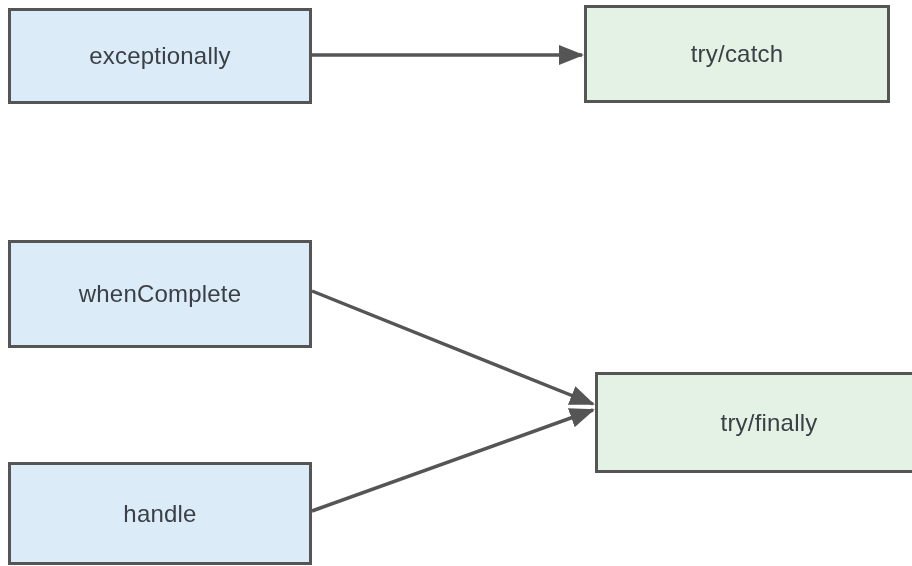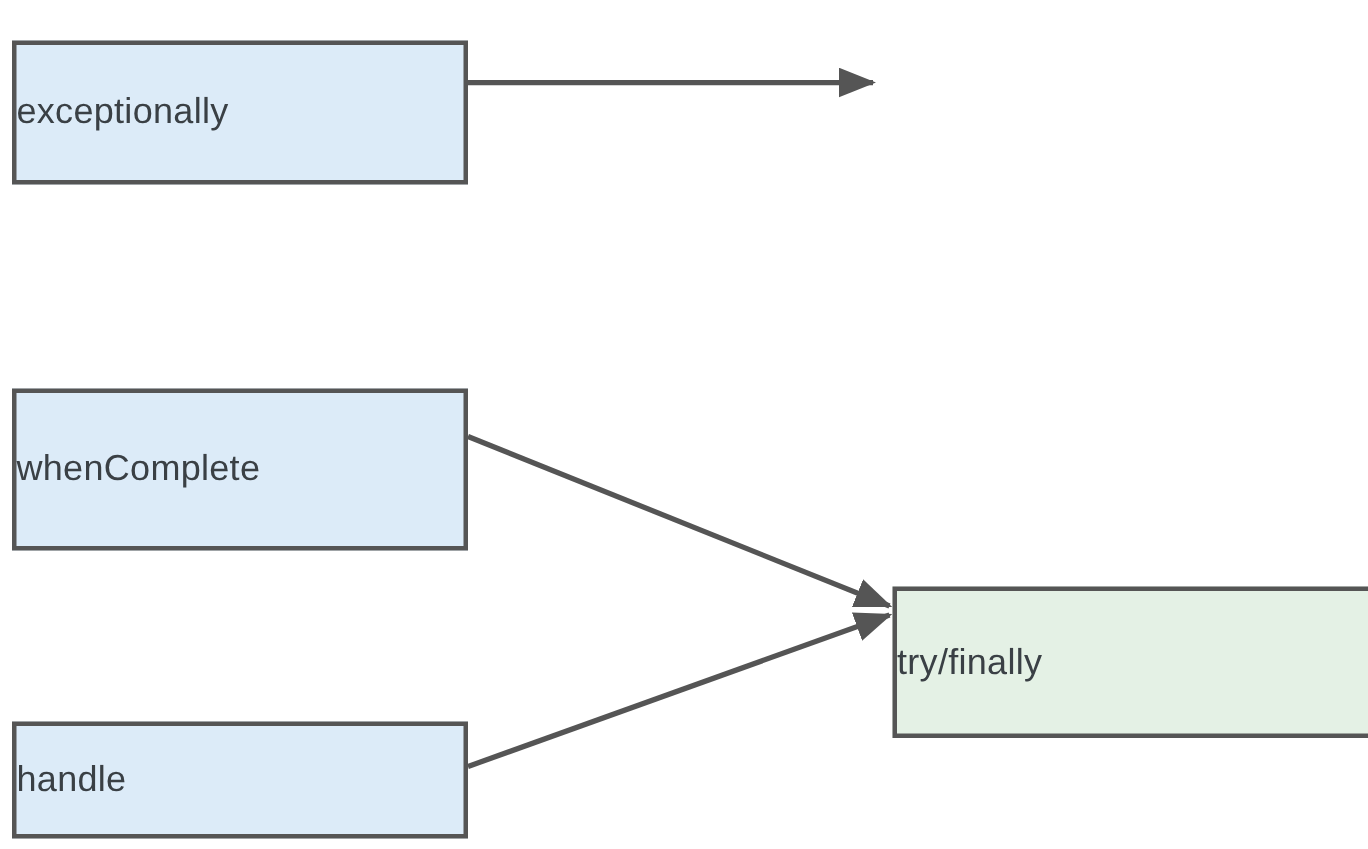--- a/index.html
+++ b/index.html
@@ -14,33 +14,32 @@
     background: #ffffff;
     font-family: "Liberation Sans", "DejaVu Sans", sans-serif;
     overflow: hidden;
   }
   .node {
     position: absolute;
     box-sizing: border-box;
     border: 3px solid #555555;
     display: flex;
     align-items: center;
-    justify-content: flex-start;
+    justify-content: center;
     font-size: 24px;
     color: #3a4045;
     letter-spacing: 0.2px;
-    margin-top: 19px;
   }
   .node-blue  { background: #dcebf8; }
   .node-green { background: #e4f1e5; }
 
   #node-exceptionally { left: 8px;   top: 8px;   width: 304px; height: 96px; }
   #node-try-catch     { left: 584px; top: 5px;   width: 306px; height: 98px; }
   #node-whenComplete  { left: 8px;   top: 240px; width: 304px; height: 108px; }
-  #node-handle        { left: 8px;   top: 462px; width: 304px; height: 78px; }
+  #node-handle        { left: 8px;   top: 462px; width: 304px; height: 103px; }
   #node-try-finally   { left: 595px; top: 372px; width: 348px; height: 101px; }
 
   .edges-layer {
     position: absolute;
     left: 0;
     top: 0;
     width: 912px;
     height: 566px;
     pointer-events: none;
   }
@@ -63,20 +62,23 @@
     </defs>
     <line class="edge" x1="312" y1="55" x2="582" y2="55" marker-end="url(#arrowhead)"></line>
     <line class="edge" x1="312" y1="291" x2="593" y2="404" marker-end="url(#arrowhead)"></line>
     <line class="edge" x1="312" y1="511" x2="593" y2="410" marker-end="url(#arrowhead)"></line>
   </svg>
 
   <div id="node-exceptionally" class="node node-blue">
     <span>exceptionally</span>
   </div>
 
+  <div id="node-try-catch" class="node node-green">
+    <span>try/catch</span>
+  </div>
 
   <div id="node-whenComplete" class="node node-blue">
     <span>whenComplete</span>
   </div>
 
   <div id="node-handle" class="node node-blue">
     <span>handle</span>
   </div>
 
   <div id="node-try-finally" class="node node-green">

